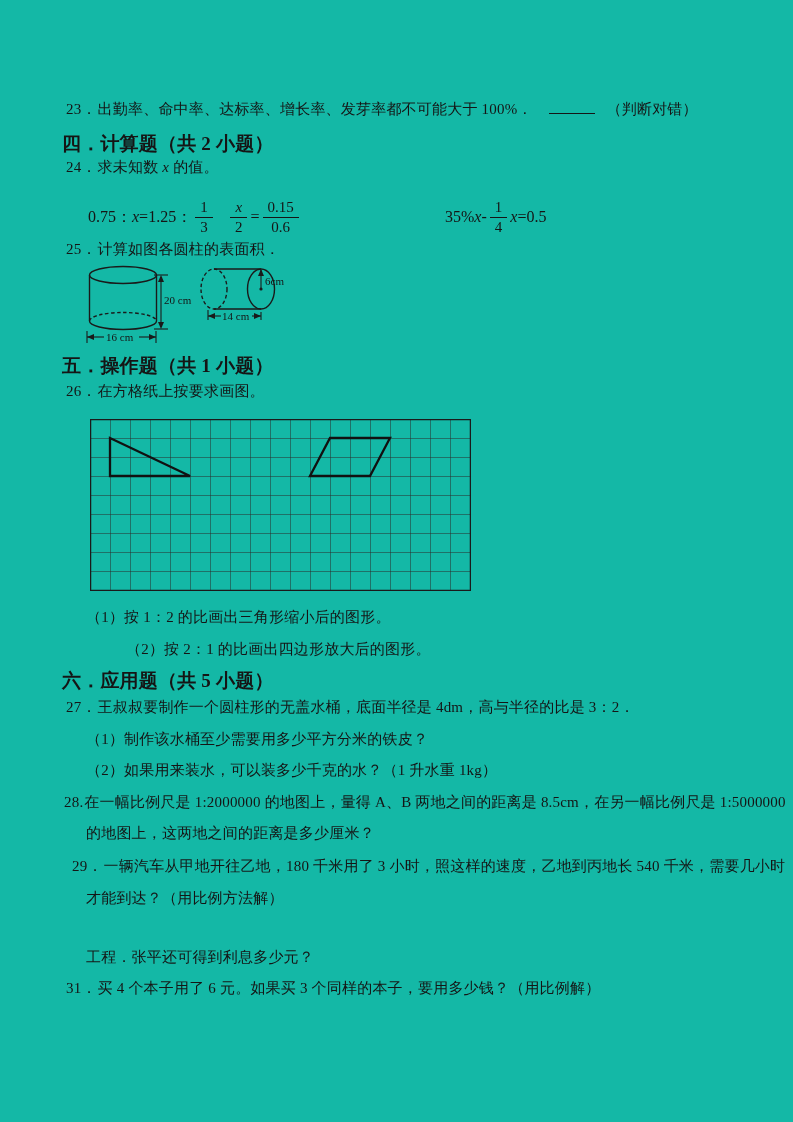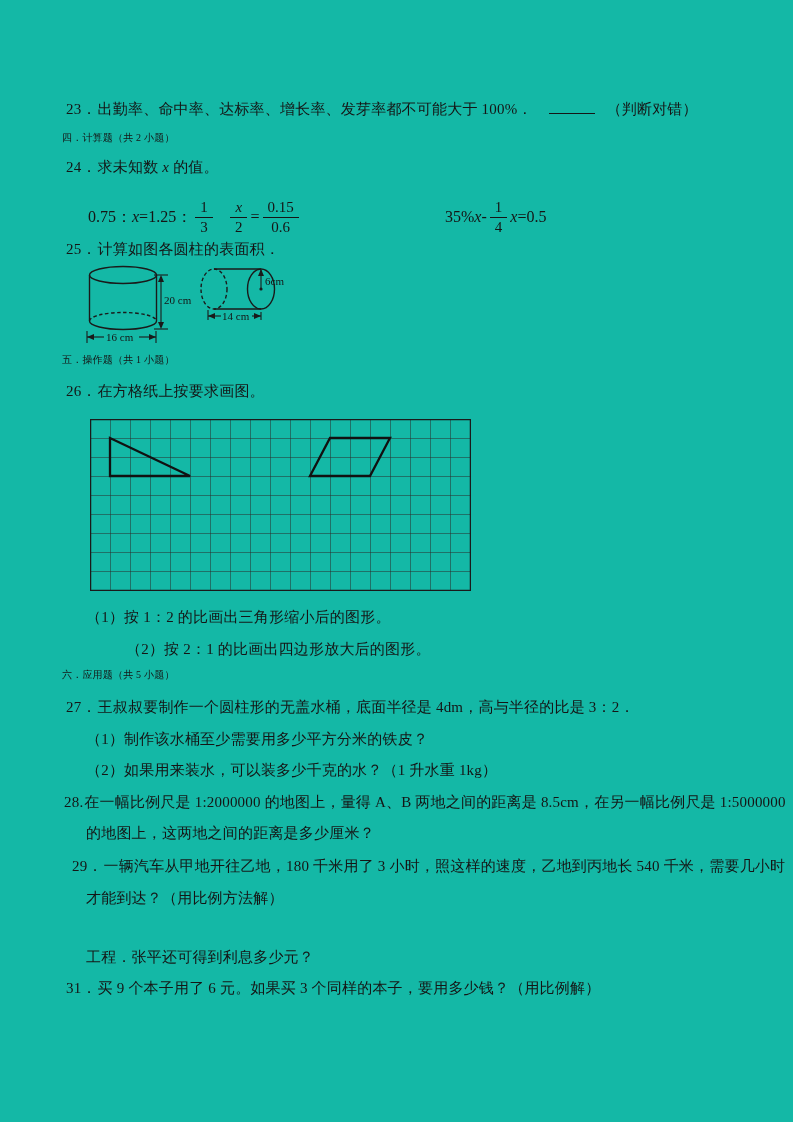--- a/index.html
+++ b/index.html
@@ -2,21 +2,21 @@
 <html><head>
 <meta charset="utf-8">
 <style>
   html,body { margin:0; padding:0; background:#ffffff; }
   .page {
     position:relative; width:793px; height:1122px; background:#14b8a6;
     font-family:"Liberation Serif","DejaVu Serif",serif;
     color:#151515; overflow:hidden;
   }
   .line { position:absolute; white-space:nowrap; font-size:15px; letter-spacing:0.2px; }
-  .sec  { font-weight:normal; font-size:10px; }
+  .sec  { font-weight:bold; font-size:19px; }
   .qnum { margin-right:1px; }
   .blank {
     display:inline-block; width:46px; height:13px;
     border-bottom:1.3px solid #151515; margin:0 12px 0 16px;
   }
   .eq { position:absolute; display:flex; align-items:center; height:50px; font-size:16px; white-space:nowrap; }
   .frac { display:inline-flex; flex-direction:column; align-items:center; line-height:1.08; font-size:15px; margin:0 3px; }
   .frac .fnum { padding:0 5px 1px 5px; border-bottom:1.4px solid #151515; }
   .frac .fden { padding:1px 5px 0 5px; }
   .var { font-style:italic; }
@@ -179,16 +179,16 @@
   </div>
   <div class="line" style="left:86px; top:889px;">
     <span>才能到达？（用比例方法解）</span>
   </div>
 
   <div class="line" style="left:86px; top:948px;">
     <span>工程．张平还可得到利息多少元？</span>
   </div>
 
   <div class="line" style="left:66px; top:979px;">
-    <span class="qnum">31．</span><span>买 9 个本子用了 6 元。如果买 3 个同样的本子，要用多少钱？（用比例解）</span>
+    <span class="qnum">31．</span><span>买 4 个本子用了 6 元。如果买 3 个同样的本子，要用多少钱？（用比例解）</span>
   </div>
 
 </div>
 
 </body></html>

